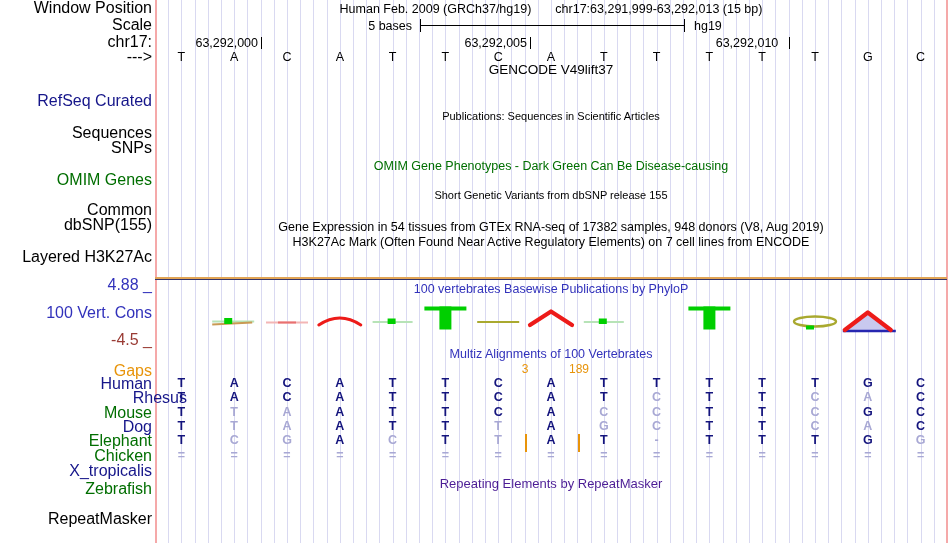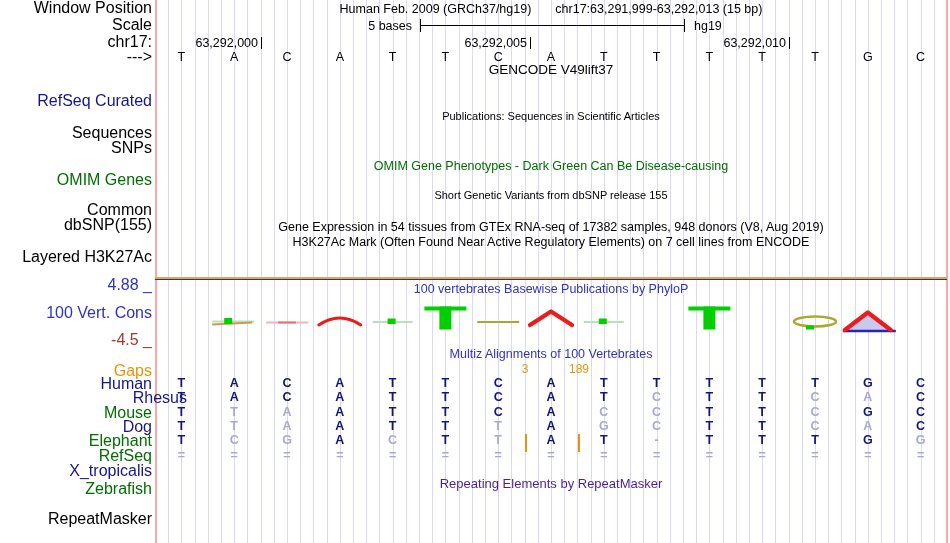--- a/index.html
+++ b/index.html
@@ -149,21 +149,21 @@
     <div class="ctitle" style="top: 189px; font-size: 11px; color: rgb(0, 0, 0);">Short Genetic Variants from dbSNP release 155</div>
     <div class="ctitle" style="top: 220px; font-size: 12.5px; color: rgb(0, 0, 0);">Gene Expression in 54 tissues from GTEx RNA-seq of 17382 samples, 948 donors (V8, Aug 2019)</div>
     <div class="ctitle" style="top: 235px; font-size: 12.5px; color: rgb(0, 0, 0);">H3K27Ac Mark (Often Found Near Active Regulatory Elements) on 7 cell lines from ENCODE</div>
     <div class="ctitle" style="top: 282px; font-size: 12.5px; color: rgb(50, 50, 187);">100 vertebrates Basewise Publications by PhyloP</div>
     <div class="ctitle" style="top: 347px; font-size: 12.5px; color: rgb(50, 50, 187);">Multiz Alignments of 100 Vertebrates</div>
     <div class="ctitle" style="top: 476px; font-size: 13px; color: #4c1d95;">Repeating Elements by RepeatMasker</div>
     <div class="coordlab" style="left: 148px; top: 36px;">63,292,000</div>
     <div class="tick" style="left: 261px; top: 37px;"></div>
     <div class="coordlab" style="left: 417px; top: 36px;">63,292,005</div>
     <div class="tick" style="left: 530px; top: 37px;"></div>
-    <div class="coordlab" style="left: 676px; top: 36px;">63,292,010</div>
+    <div class="coordlab" style="left: 692px; top: 36px; text-align: center;">63,292,010</div>
     <div class="tick" style="left: 789px; top: 37px;"></div>
     <div class="basecell" style="left: 155.4px; top: 50px; color: rgb(0, 0, 0);">T</div>
     <div class="basecell" style="left: 208.2px; top: 50px; color: rgb(0, 0, 0);">A</div>
     <div class="basecell" style="left: 261px; top: 50px; color: rgb(0, 0, 0);">C</div>
     <div class="basecell" style="left: 313.8px; top: 50px; color: rgb(0, 0, 0);">A</div>
     <div class="basecell" style="left: 366.6px; top: 50px; color: rgb(0, 0, 0);">T</div>
     <div class="basecell" style="left: 419.4px; top: 50px; color: rgb(0, 0, 0);">T</div>
     <div class="basecell" style="left: 472.2px; top: 50px; color: rgb(0, 0, 0);">C</div>
     <div class="basecell" style="left: 525px; top: 50px; color: rgb(0, 0, 0);">A</div>
     <div class="basecell" style="left: 577.8px; top: 50px; color: rgb(0, 0, 0);">T</div>
@@ -251,21 +251,21 @@
     <div class="aligncell" style="left: 419.4px; top: 433px; color: rgb(20, 20, 125);">T</div>
     <div class="aligncell" style="left: 472.2px; top: 433px; color: rgb(168, 168, 212);">T</div>
     <div class="aligncell" style="left: 525px; top: 433px; color: rgb(20, 20, 125);">A</div>
     <div class="aligncell" style="left: 577.8px; top: 433px; color: rgb(20, 20, 125);">T</div>
     <div class="aligncell" style="left: 630.6px; top: 433px; color: rgb(168, 168, 212);">-</div>
     <div class="aligncell" style="left: 683.4px; top: 433px; color: rgb(20, 20, 125);">T</div>
     <div class="aligncell" style="left: 736.2px; top: 433px; color: rgb(20, 20, 125);">T</div>
     <div class="aligncell" style="left: 789px; top: 433px; color: rgb(20, 20, 125);">T</div>
     <div class="aligncell" style="left: 841.8px; top: 433px; color: rgb(20, 20, 125);">G</div>
     <div class="aligncell" style="left: 894.6px; top: 433px; color: rgb(168, 168, 212);">G</div>
-    <div class="leftlab" style="top: 448px; color: rgb(0, 110, 0);">RefSeq</div>
+    <div class="leftlab" style="top: 448px; color: rgb(0, 110, 0);">Chicken</div>
     <div class="aligncell" style="left: 155.4px; top: 448px; color: rgb(168, 168, 212);">=</div>
     <div class="aligncell" style="left: 208.2px; top: 448px; color: rgb(168, 168, 212);">=</div>
     <div class="aligncell" style="left: 261px; top: 448px; color: rgb(168, 168, 212);">=</div>
     <div class="aligncell" style="left: 313.8px; top: 448px; color: rgb(168, 168, 212);">=</div>
     <div class="aligncell" style="left: 366.6px; top: 448px; color: rgb(168, 168, 212);">=</div>
     <div class="aligncell" style="left: 419.4px; top: 448px; color: rgb(168, 168, 212);">=</div>
     <div class="aligncell" style="left: 472.2px; top: 448px; color: rgb(168, 168, 212);">=</div>
     <div class="aligncell" style="left: 525px; top: 448px; color: rgb(168, 168, 212);">=</div>
     <div class="aligncell" style="left: 577.8px; top: 448px; color: rgb(168, 168, 212);">=</div>
     <div class="aligncell" style="left: 630.6px; top: 448px; color: rgb(168, 168, 212);">=</div>

